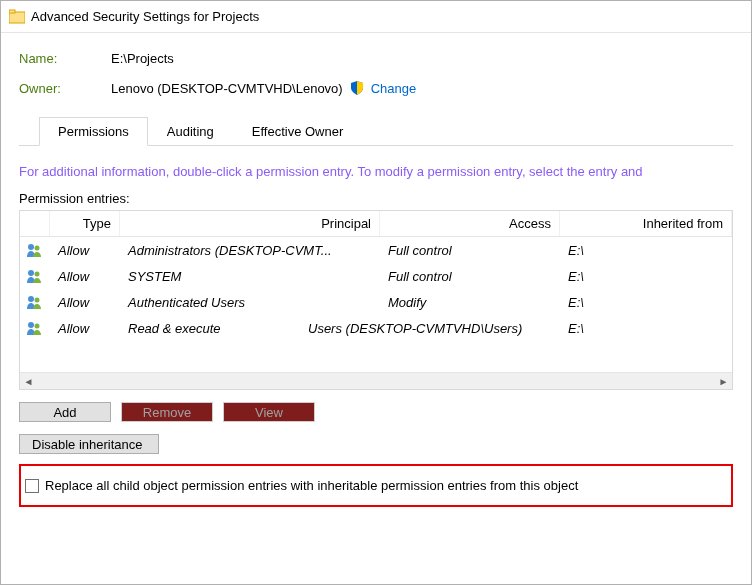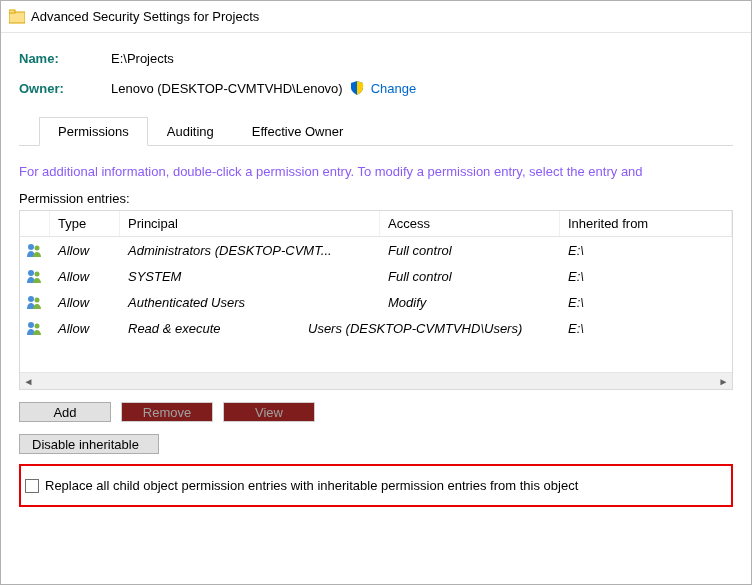--- a/index.html
+++ b/index.html
@@ -3,31 +3,31 @@
 <meta charset="utf-8">
 <style>
   * { box-sizing: border-box; }
   html, body { margin:0; padding:0; font-family:"Segoe UI", Tahoma, sans-serif; font-size:13px; color:#000; background:#fff; }
   .window { width:752px; height:585px; border:1px solid #b0b0b0; position:relative; overflow:hidden; background:#fff; }
   .titlebar { height:32px; background:#fff; display:flex; align-items:center; padding:0 8px; border-bottom:1px solid #e5e5e5; }
   .titlebar .ticon { width:16px; height:16px; margin-right:6px; }
   .titlebar .title { font-size:13px;text-align:right; }
   .content { padding:18px 18px 0 18px; }
   .row { display:flex; align-items:center; margin-bottom:14px; }
-  .label { width:92px; color:#0f766e;font-weight:bold; }
+  .label { width:92px; color:#4d7c0f; }
   .owner-row .value { display:flex; align-items:center; gap:6px; }
   .shield { width:16px; height:16px; }
   .link { color:#0066cc; cursor:pointer; }
   .tabs { display:flex; border-bottom:1px solid #d9d9d9; margin-top:20px;padding-left:20px; }
   .tab { padding:6px 18px; border:1px solid transparent; position:relative; top:1px; cursor:pointer; color:#000; }
   .tab.active { border:1px solid #d9d9d9; border-bottom:1px solid #fff; background:#fff; }
   .info { margin:18px 0 12px 0; color:#8b5cf6; white-space:nowrap; overflow:hidden; }
   .entries-label { margin-bottom:4px; }
   .table-wrap { border:1px solid #d9d9d9; height:180px; display:flex; flex-direction:column; }
-  .thead { display:flex; border-bottom:1px solid #e5e5e5; background:#fff; }
+  .thead { display:flex; border-bottom:1px solid #e5e5e5; background:#fff;text-align:right; }
   .th { padding:5px 8px; border-right:1px solid #f0f0f0; font-weight:400; color:#000; }
   .tbody { flex:1; overflow:hidden; }
   .trow { display:flex; align-items:center; padding:3px 0; }
   .td { padding:2px 8px; overflow:hidden; text-overflow:ellipsis; white-space:nowrap;font-style:italic; }
   .col-icon { width:30px; padding-left:6px; display:flex; align-items:center; }
   .col-type { width:70px; }
   .col-principal { width:260px; }
   .col-access { width:180px; }
   .col-inh { flex:1; }
   .scroll-bot { height:17px; border-top:1px solid #e5e5e5; background:#f0f0f0; display:flex; align-items:center; }
@@ -155,21 +155,21 @@
       </div>
     </div>
 
     <div class="btnrow">
       <div class="btn">Add</div>
       <div class="btn disabled">Remove</div>
       <div class="btn disabled">View</div>
     </div>
 
     <div class="btnrow">
-      <div class="btn wide">Disable inheritable</div>
+      <div class="btn wide">Disable inheritance</div>
     </div>
 
     <div class="highlight-row">
       <div class="checkbox"></div>
       <span>Replace all child object permission entries with inheritable permission entries from this object</span>
     </div>
 
   </div>
 </div>
 

